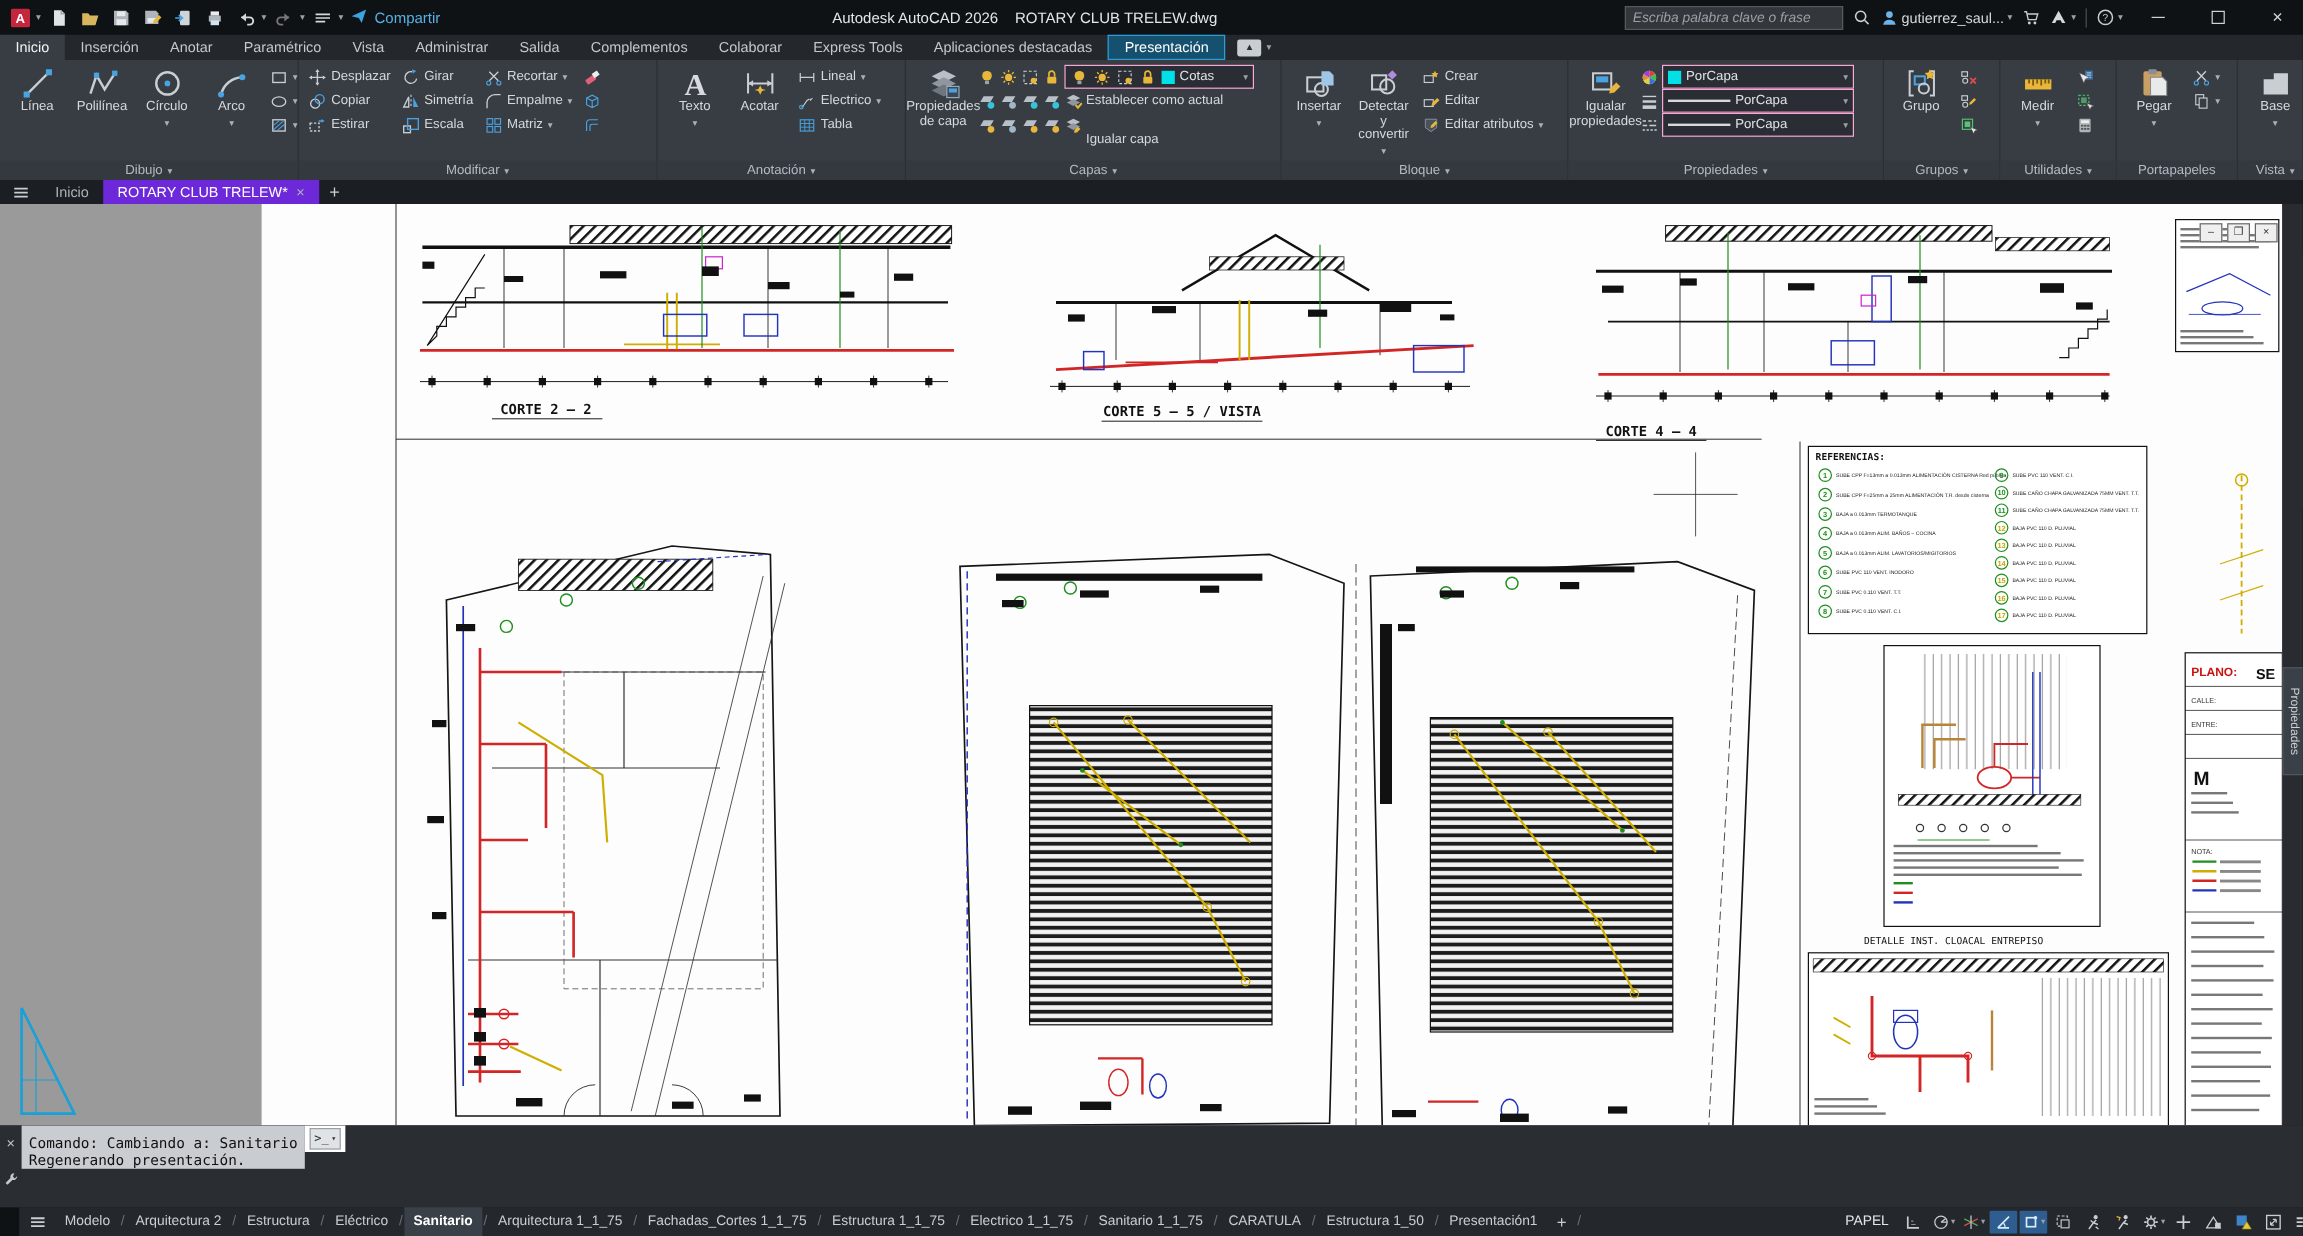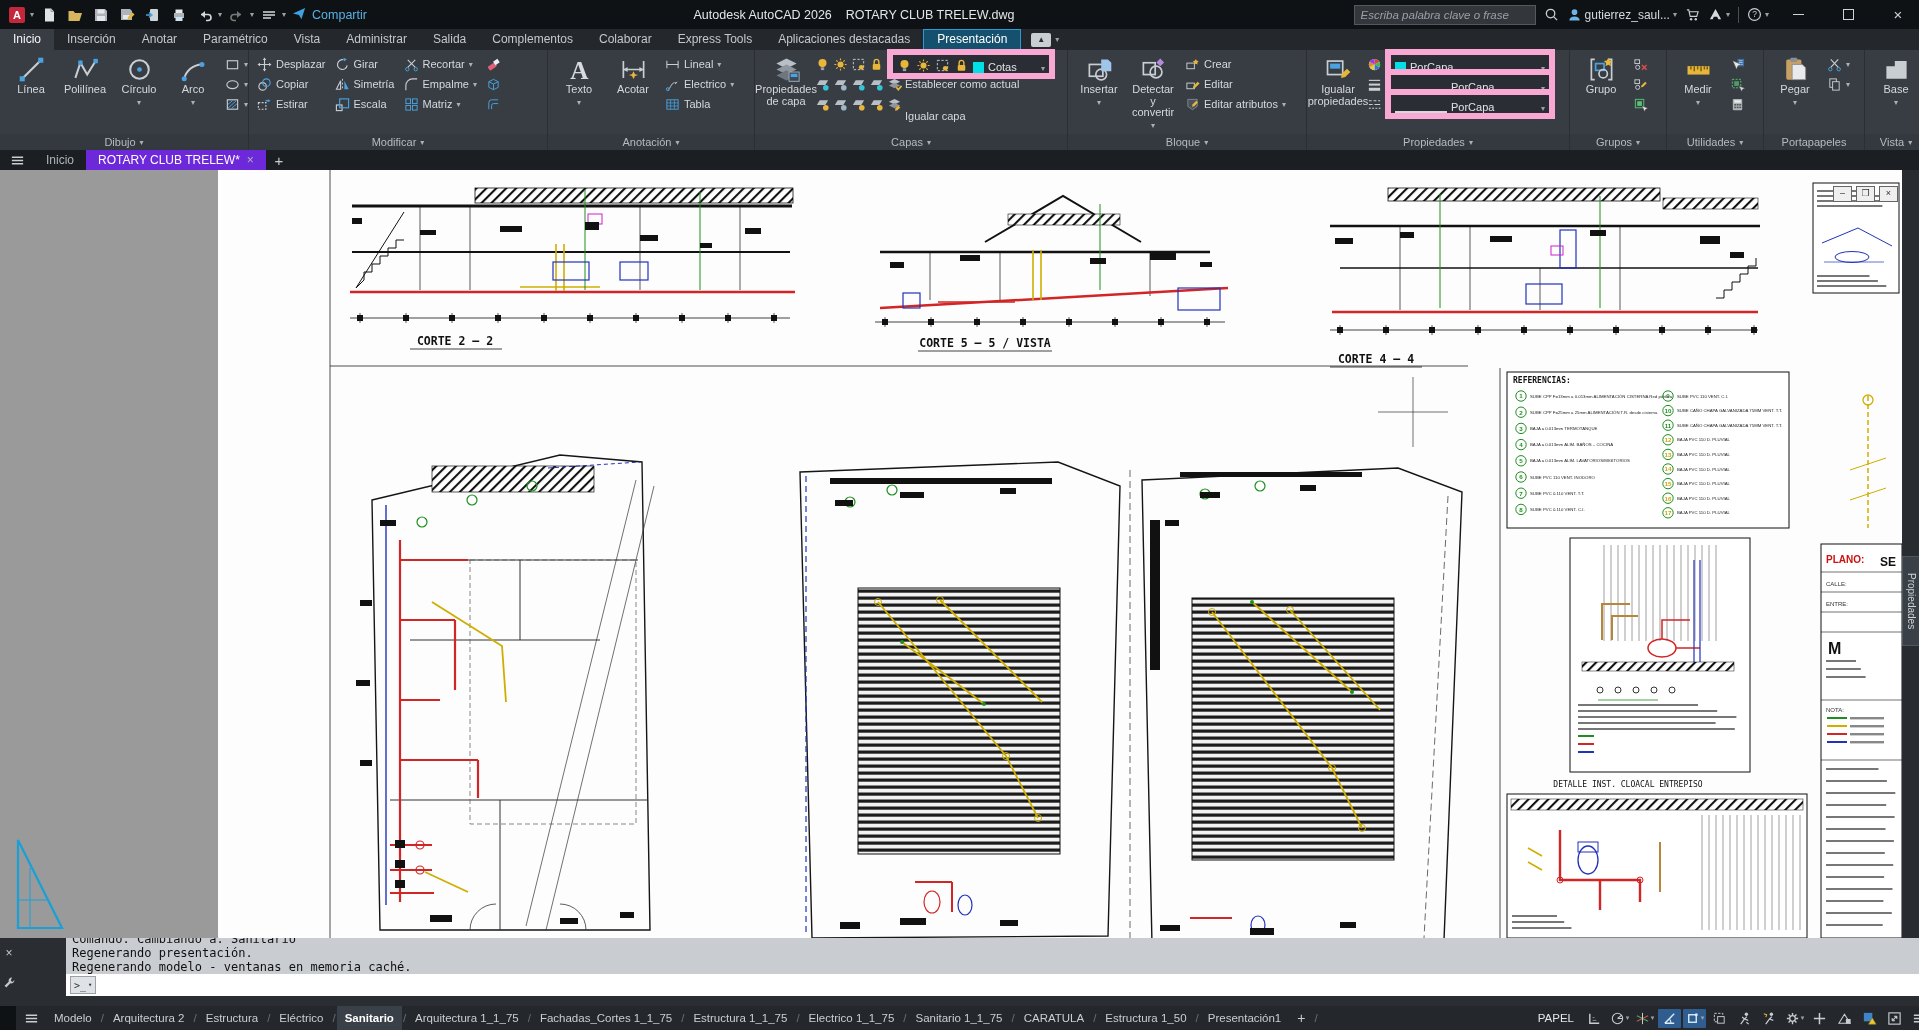--- a/index.html
+++ b/index.html
@@ -44,21 +44,21 @@
   .col.bigs{flex-direction:row;gap:2px;}
   button{background:none;border:none;color:#d5d9dc;font-family:"Liberation Sans",sans-serif;cursor:default;}
   .big{width:52px;min-width:46px;display:flex;flex-direction:column;align-items:center;gap:1px;
        font-size:11px;line-height:11.5px;padding:2px 1px;}
   .big svg{width:27px;height:27px;}
   .big .blbl{text-align:center;white-space:pre-line;}
   .small{display:flex;align-items:center;gap:4px;font-size:11px;height:20px;padding:0 3px;text-align:left;}
   .small svg{width:15px;height:15px;flex:0 0 auto;}
   .row{display:flex;align-items:center;gap:3px;height:20px;}
   .row svg{width:15px;height:15px;}
-  .combo{display:flex;align-items:flex-end;gap:4px;background:#2a2e34;border:6px solid #f9a8d4;
+  .combo{display:flex;align-items:center;gap:4px;background:#2a2e34;border:1px solid #f9a8d4;
          height:18px;padding:0 4px;font-size:11px;color:#dfe3e6;}
   .combo .sw{width:11px;height:11px;display:inline-block;}
   .combo .lnsw{width:52px;height:2px;background:#d5d9dc;display:inline-block;}
   .combo .cval{flex:1;white-space:nowrap;}
   .combo .caret{margin-left:auto;}
   .arrow-dn{font-size:8px;color:#aab0b6;}
   
   #filetabs{position:absolute;top:150px;left:0;width:100%;height:20px;background:#1b1e22;
             display:flex;align-items:stretch;font-size:12px;color:#aeb4ba;}
   .ft-menu{width:34px;display:flex;align-items:center;justify-content:center;}
@@ -74,21 +74,21 @@
                display:flex;align-items:center;justify-content:center;border:1px solid #51565c;}
   .vp-btn{position:absolute;width:17px;height:14px;background:#efefef;border:1px solid #666;
           color:#333;font-size:9px;line-height:12px;text-align:center;}
   .dlabel{font-family:"DejaVu Sans Mono",monospace;font-size:11.5px;font-weight:bold;fill:#111;text-anchor:middle;}
   .dlabel2{font-family:"DejaVu Sans Mono",monospace;font-size:8px;fill:#111;text-anchor:middle;}
   .rtitle{font-family:"DejaVu Sans Mono",monospace;font-size:8px;font-weight:bold;fill:#111;}
   
   #cmd{position:absolute;top:938px;left:0;width:100%;height:68px;background:#2a2e33;display:flex;}
   #cmd-strip{width:18px;background:#2a2e33;display:flex;flex-direction:column;align-items:center;
              padding-top:8px;gap:16px;color:#c3c8cd;}
-  #cmd-main{flex:1;display:flex;flex-direction:column;margin-left:48px;}
+  #cmd-main{flex:1;display:flex;}
   #cmd-hist{height:36px;overflow:hidden;background:#c9cdd1;display:flex;flex-direction:column;
             justify-content:flex-end;padding:0 6px;}
   .cmd-line{font-family:"DejaVu Sans Mono",monospace;font-size:12px;line-height:14px;color:#101010;white-space:pre;}
   #cmd-inrow{height:22px;background:#ffffff;display:flex;align-items:center;gap:6px;padding:0 4px;}
   #cmd-prompt{display:flex;align-items:center;gap:2px;background:#dfe3e6;border:1px solid #9aa0a6;
               height:16px;padding:0 3px;font-size:10px;color:#333;font-family:"DejaVu Sans Mono",monospace;}
   #cmd-input{flex:1;border:none;outline:none;font-family:"DejaVu Sans Mono",monospace;font-style:italic;
              font-size:12.5px;color:#222;background:transparent;}
   #cmd-input::placeholder{color:#555;font-style:italic;}
   #cmd-fill{flex:1;background:#2a2e33;}
@@ -1296,21 +1296,20 @@
       <span style="font-size:12px;">×</span>
       <span>
         <svg viewBox="0 0 16 16" width="13" height="13">
             <path d="M11,2 a4,4 0 0 0 -4,5 L2,12 l2,2 5,-5 a4,4 0 0 0 5,-4 l-2.5,2.5 -2,-2 Z" fill="#c3c8cd"></path>
           </svg></span>
     </div>
     <div id="cmd-main">
       <div id="cmd-hist">
           <div class="cmd-line">Comando: Cambiando a: Sanitario</div>
           <div class="cmd-line">Regenerando presentación.</div>
-          <div class="cmd-line">Regenerando modelo - ventanas en memoria caché.</div>
         </div>
       <div id="cmd-inrow">
         <span id="cmd-prompt">&gt;_<span style="font-size:7px;">▾</span></span>
       </div>
       <div id="cmd-fill"></div>
     </div>
   </div>
 
   <div id="statusbar">
     <span class="sb-menu">

